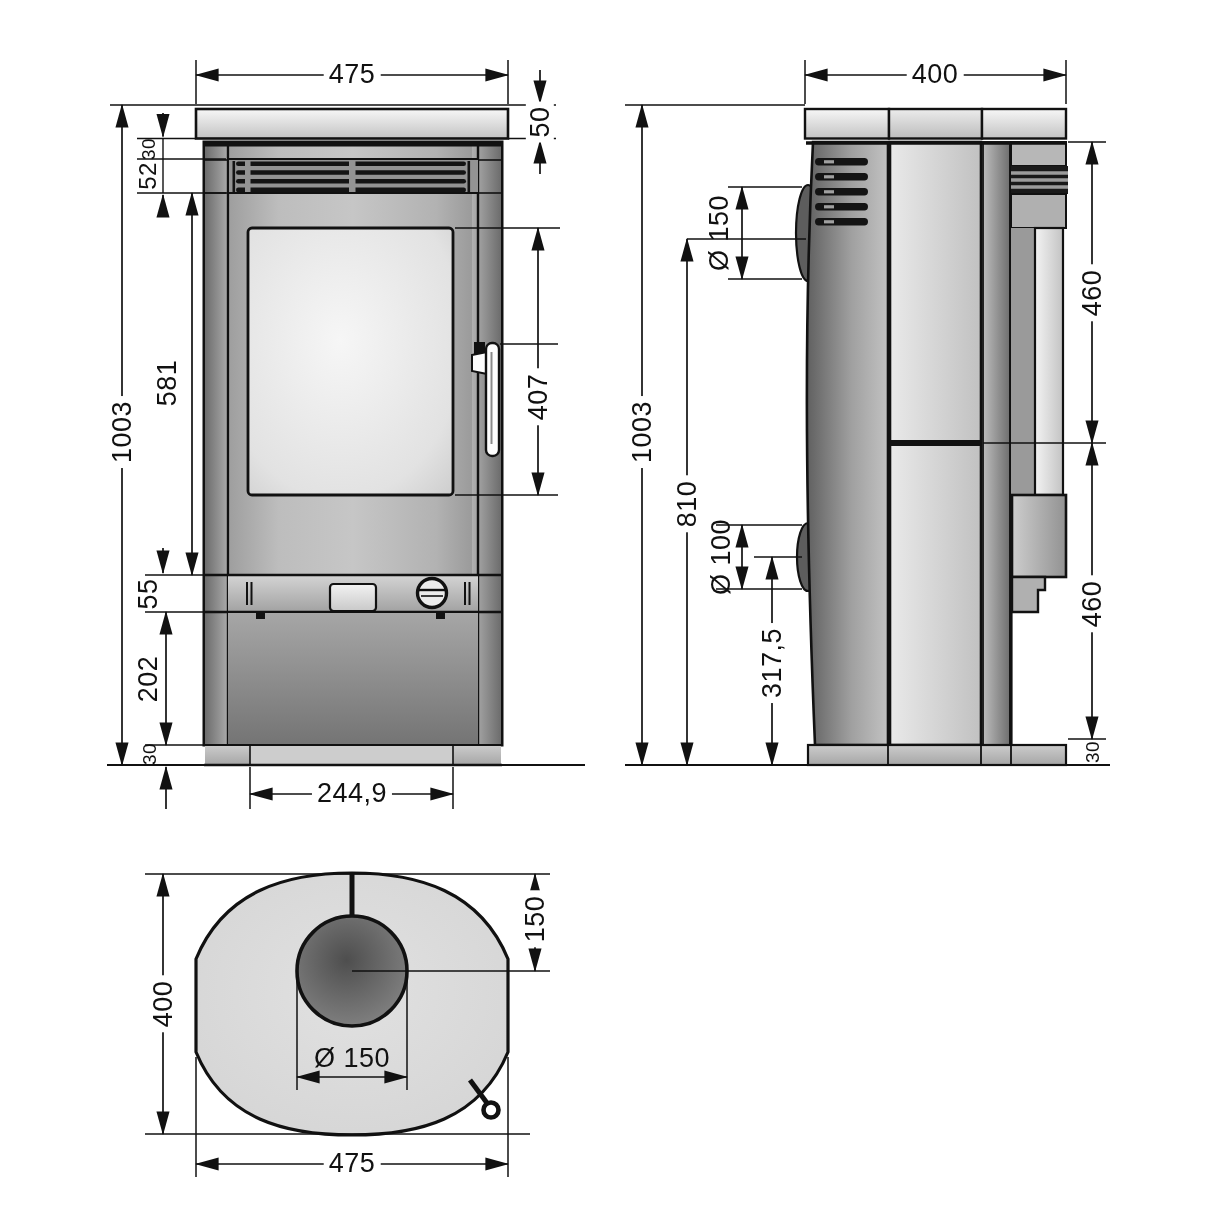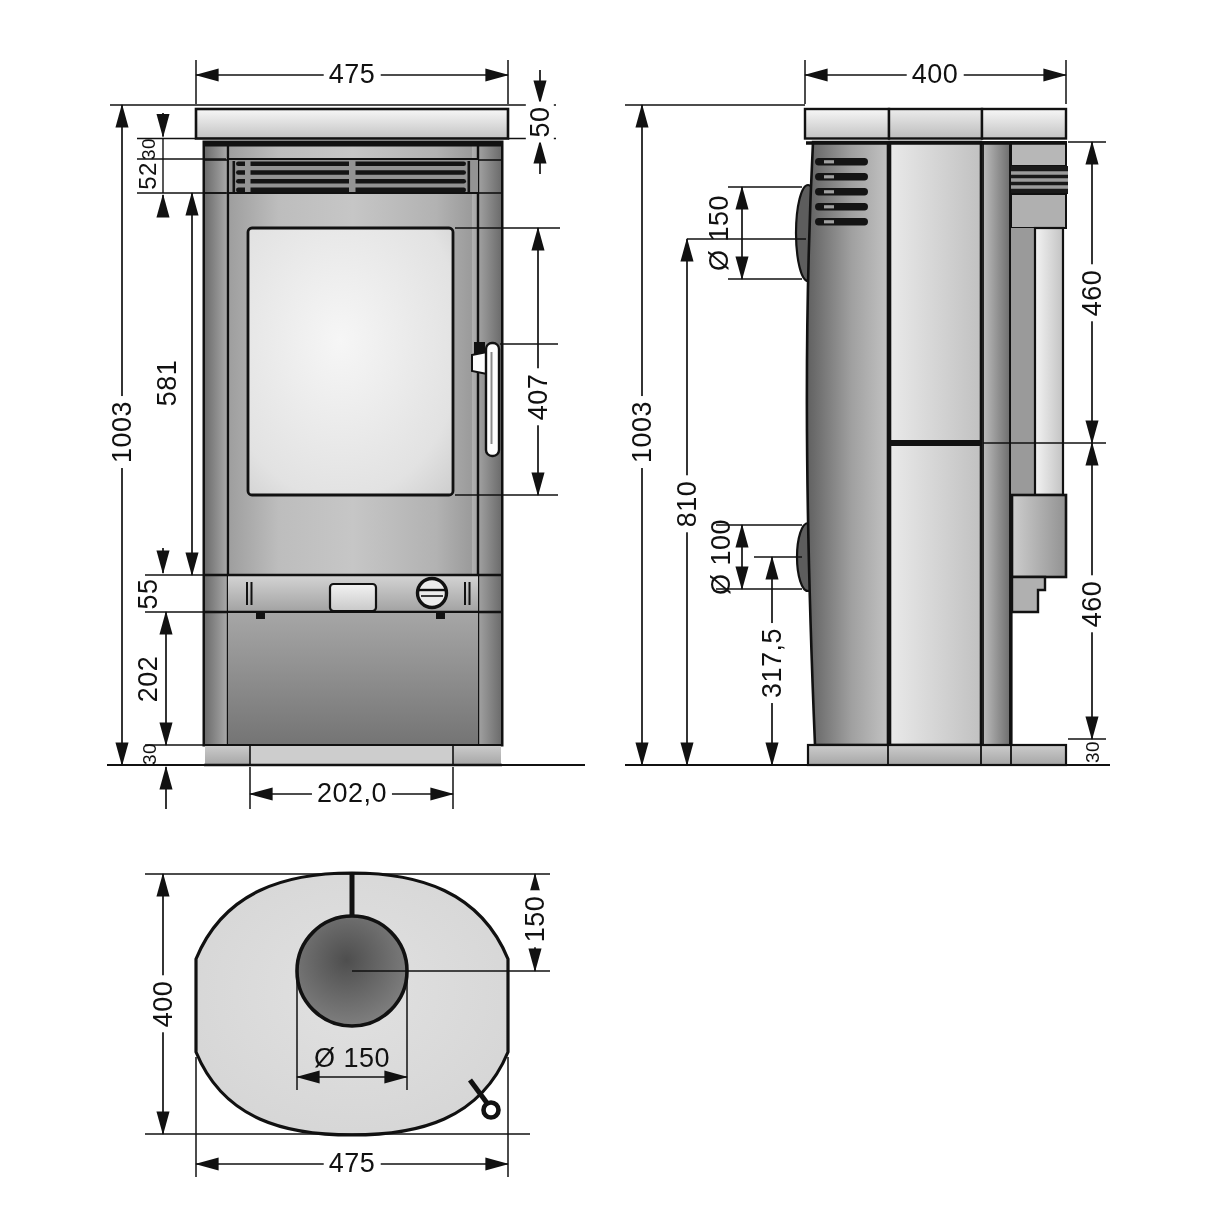--- a/index.html
+++ b/index.html
@@ -300,21 +300,21 @@
 <div class="dim-label bg" style="left:352px;top:62px;">475</div>
 <div class="dim-label v bg" style="left:540px;top:110px;">50</div>
 <div class="dim-label v sm" style="left:149px;top:137px;">30</div>
 <div class="dim-label v md" style="left:148px;top:164px;">52</div>
 <div class="dim-label v bg" style="left:122px;top:420px;">1003</div>
 <div class="dim-label v" style="left:167px;top:371px;">581</div>
 <div class="dim-label v bg" style="left:538px;top:385px;">407</div>
 <div class="dim-label v" style="left:148px;top:582px;">55</div>
 <div class="dim-label v" style="left:148px;top:667px;">202</div>
 <div class="dim-label v sm" style="left:150px;top:742px;">30</div>
-<div class="dim-label bg" style="left:352px;top:781px;">202,0</div>
+<div class="dim-label bg" style="left:352px;top:781px;">244,9</div>
 
 <div class="dim-label bg" style="left:935px;top:62px;">400</div>
 <div class="dim-label v bg" style="left:642px;top:420px;">1003</div>
 <div class="dim-label v bg" style="left:687px;top:492px;">810</div>
 <div class="dim-label v" style="left:719px;top:221px;">Ø 150</div>
 <div class="dim-label v" style="left:721px;top:545px;">Ø 100</div>
 <div class="dim-label v bg" style="left:772px;top:651px;">317,5</div>
 <div class="dim-label v bg" style="left:1092px;top:281px;">460</div>
 <div class="dim-label v bg" style="left:1092px;top:592px;">460</div>
 <div class="dim-label v sm" style="left:1093px;top:740px;">30</div>

